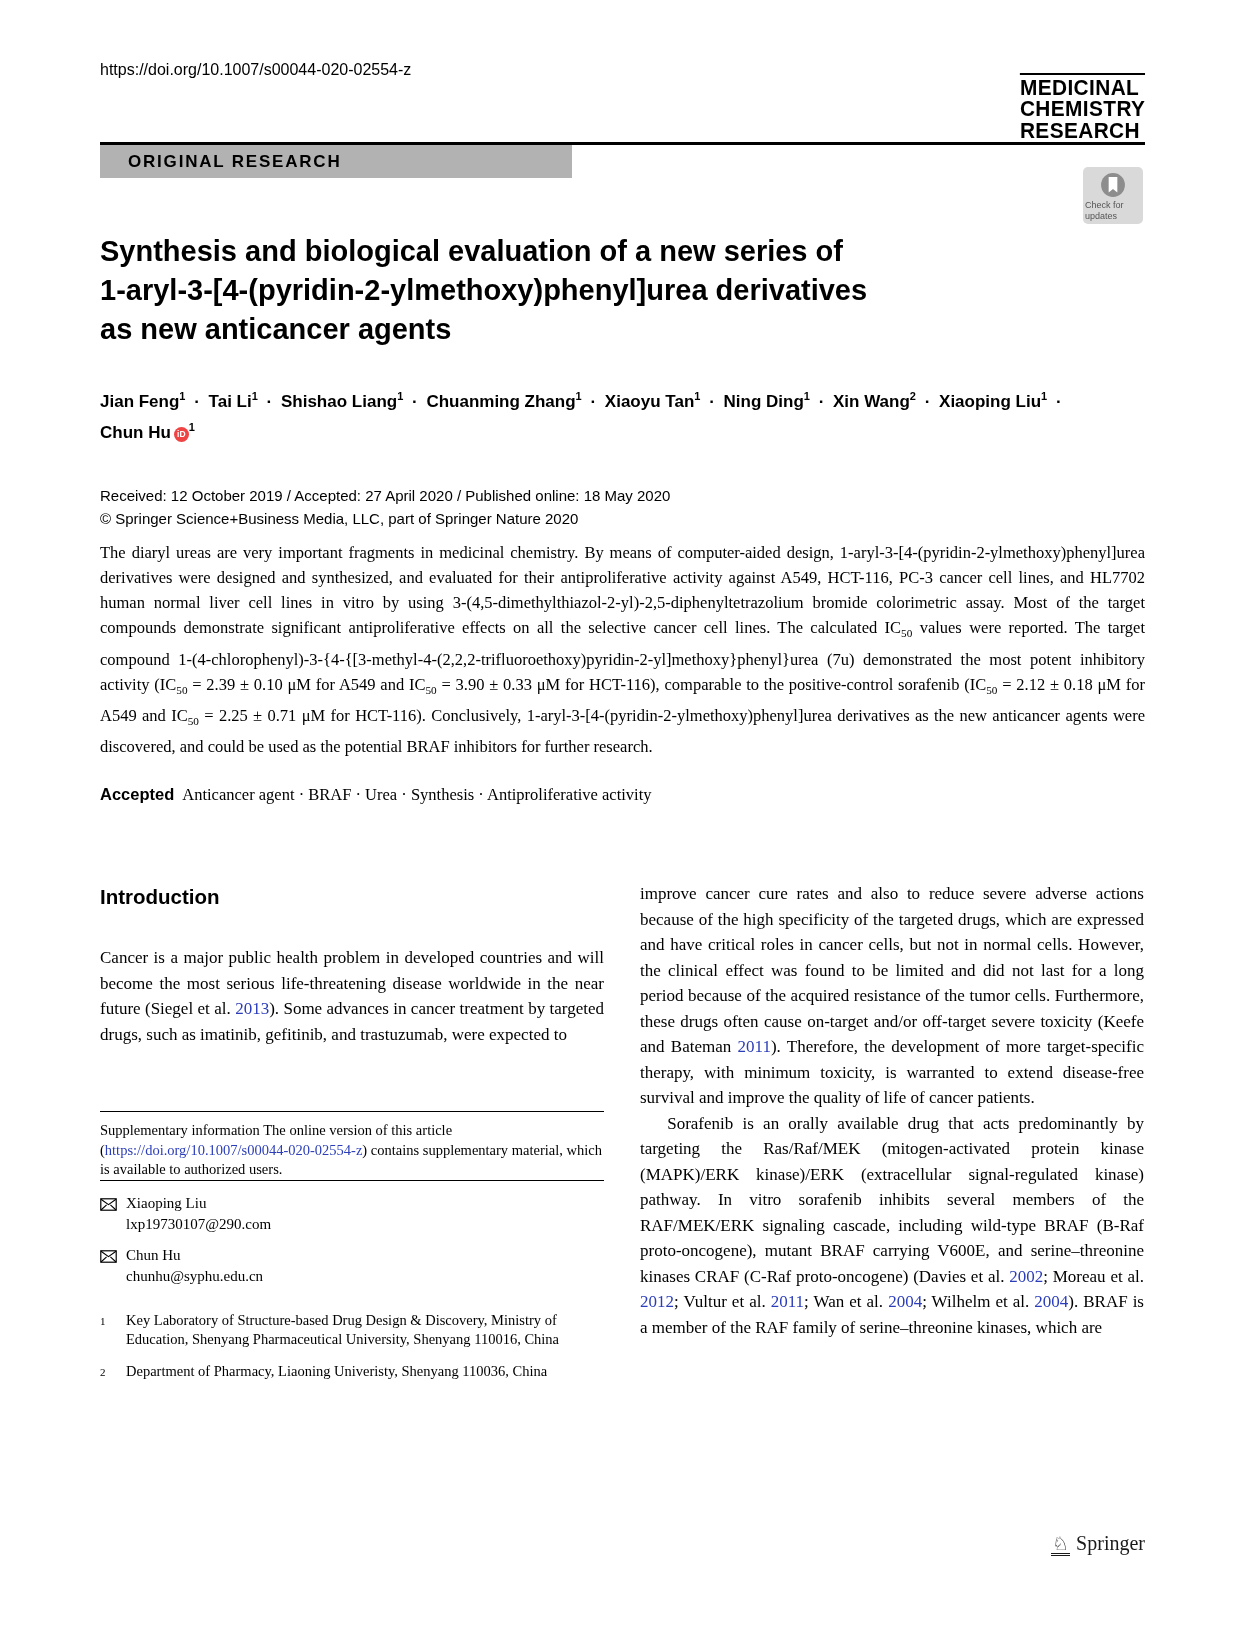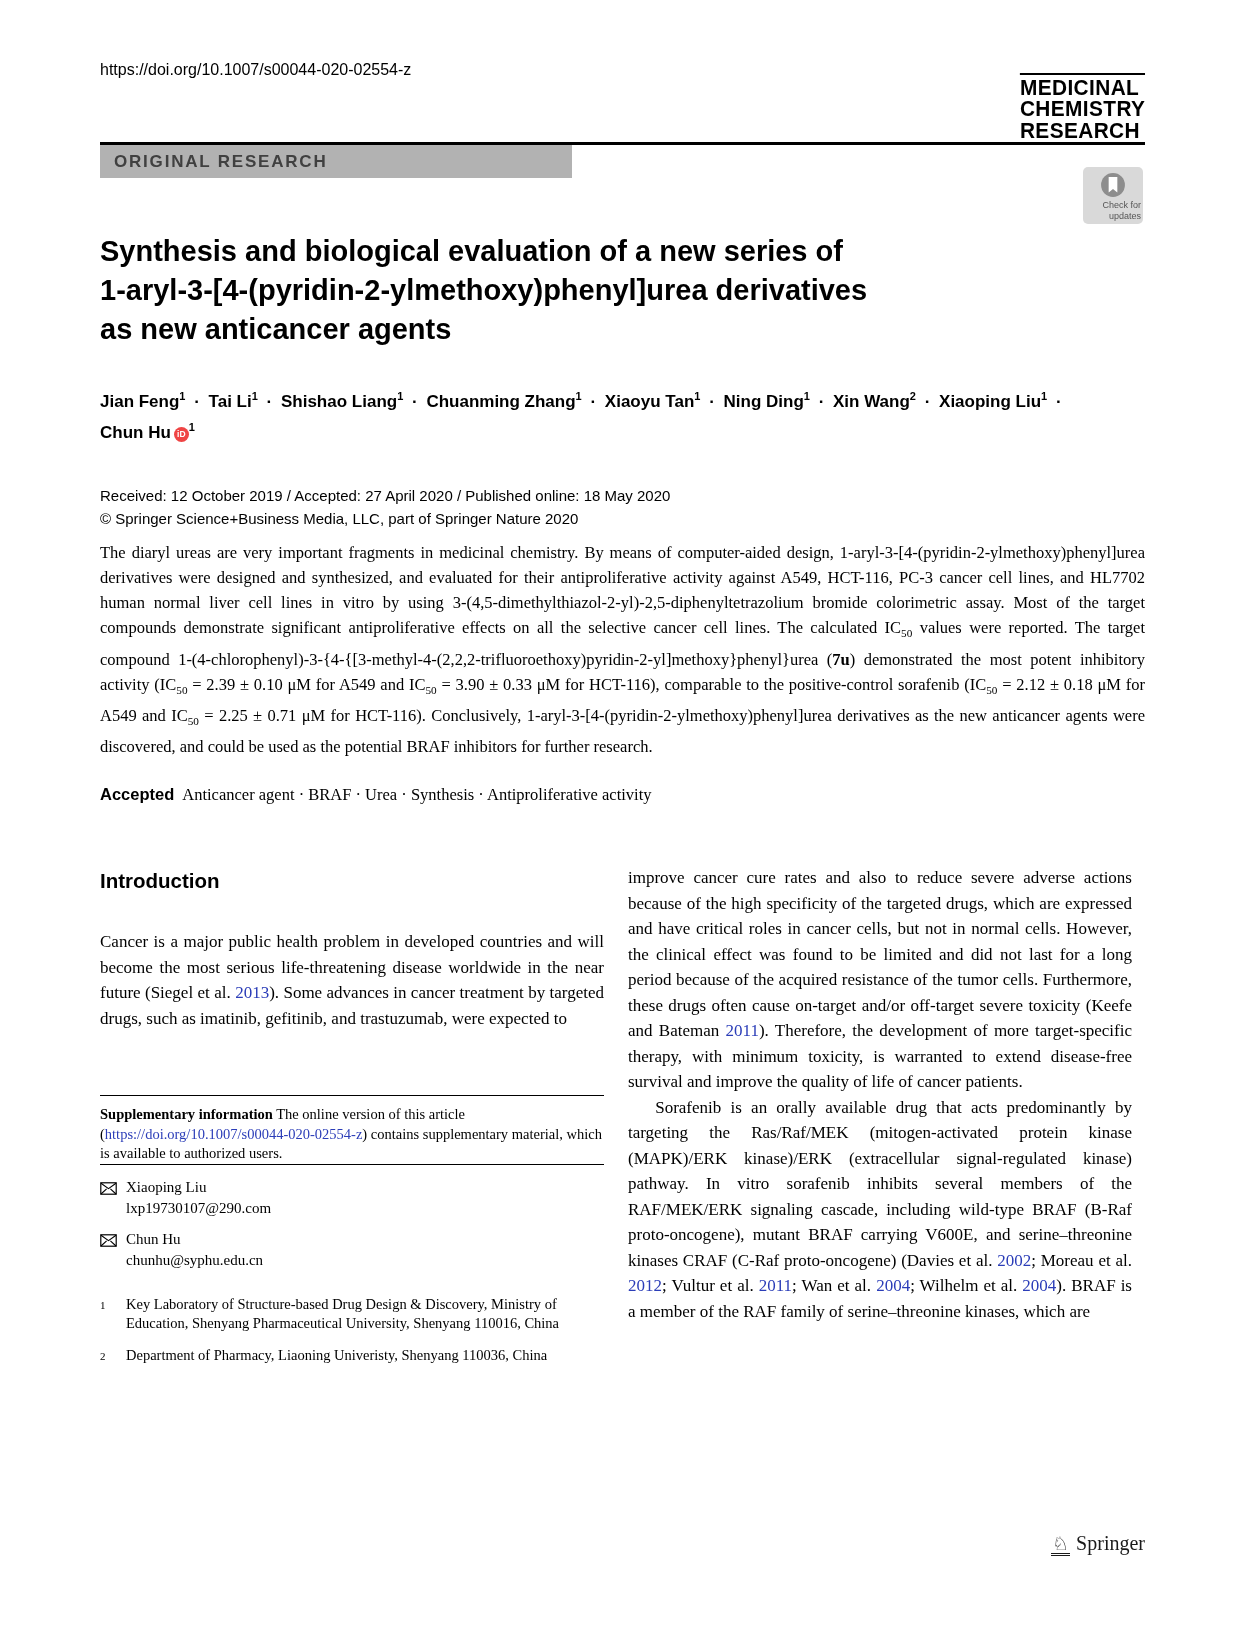--- a/index.html
+++ b/index.html
@@ -8,24 +8,24 @@
   .page{padding:58px 96px 0 100px;position:relative;}
 
   
   .header{position:relative;border-bottom:3.5px solid #000;padding-bottom:20px;min-height:64px;}
   .journal-meta{font-family:"Liberation Sans",sans-serif;font-size:16px;line-height:1.55;}
   .logo-block{position:absolute;right:0;bottom:0;border-top:2px solid #000;padding-top:3px;
               font-family:"Liberation Sans",sans-serif;font-weight:bold;font-size:21.5px;
               line-height:21.5px;letter-spacing:.4px;transform:scaleX(.97);transform-origin:right bottom;}
   .label-row{position:relative;}
   .label-bar{width:472px;height:33px;background:#b2b2b2;display:flex;align-items:center;
-             padding-left:14px;box-sizing:border-box;font-family:"Liberation Sans",sans-serif;
-             font-weight:bold;font-size:17px;letter-spacing:1.8px;color:#404040;}
+             padding-left:28px;box-sizing:border-box;font-family:"Liberation Sans",sans-serif;
+             font-weight:bold;font-size:17px;letter-spacing:1.8px;color:#000000;}
   .check-badge{position:absolute;right:2px;top:22px;width:56px;background:#d9d9d9;border-radius:5px;
-               padding:5px 2px 3px;text-align:right;font-family:"Liberation Sans",sans-serif;
+               padding:5px 2px 3px;text-align:left;font-family:"Liberation Sans",sans-serif;
                font-size:9px;line-height:10.5px;color:#555;cursor:pointer;}
   .check-badge svg{display:block;margin:0 auto 2px;}
 
   
   .title{margin-top:54px;font-family:"Liberation Sans",sans-serif;font-weight:bold;
          font-size:29px;line-height:39px;white-space:pre-line;}
   .authors{margin-top:34px;font-family:"Liberation Sans",sans-serif;font-weight:bold;
            font-size:17px;line-height:26px;max-width:1010px;}
   .authors sup{font-size:11px;}
   .author-sep{padding:0 4px;}
@@ -34,41 +34,41 @@
          font-family:"Liberation Sans",sans-serif;font-weight:bold;margin-left:3px;}
   .dates{margin-top:38px;font-family:"Liberation Sans",sans-serif;font-size:15px;line-height:23px;}
 
   
   .abstract-h{margin-top:50px;font-family:"Liberation Sans",sans-serif;font-weight:bold;font-size:19px;}
   .abstract-body{margin-top:10px;font-size:16.5px;line-height:25px;text-align:justify;}
   .keywords{margin-top:26px;font-size:16.5px;}
   .keywords .kw-label{font-family:"Liberation Sans",sans-serif;font-weight:bold;margin-right:8px;}
 
   
-  .columns{margin-top:60px;display:flex;gap:24px;}
+  .columns{margin-top:76px;display:flex;gap:36px;}
   .col{width:504px;}
   .section-h{font-family:"Liberation Sans",sans-serif;font-weight:bold;font-size:20.5px;margin:4px 0 0;}
   .body-par{font-size:17px;line-height:25.5px;text-align:justify;margin:0;}
   .left-par{margin-top:36px;}
   .par-indent{text-indent:1.6em;}
 
   
   .footnotes{margin-top:64px;font-size:14.5px;line-height:19.5px;}
   .supp{border-top:1.5px solid #000;border-bottom:1.5px solid #000;padding:9px 0 0;}
   .contacts{margin-top:12px;}
   .contact{display:flex;margin-top:10px;font-size:15px;line-height:21px;}
   .env{width:26px;flex:0 0 26px;padding-top:3px;}
   .affils{margin-top:24px;}
   .affil{display:flex;margin-top:12px;}
   .affil .sup{width:26px;flex:0 0 26px;font-size:11px;vertical-align:super;padding-top:1px;}
   .affil .sup span{vertical-align:super;font-size:11px;}
 
   
   .seg-link{color:#2b3db8;}
-  .seg-bold{font-weight:bold;}
+  .seg-bold{font-weight:normal;}
   sub{font-size:.68em;}
   .springer-footer{position:absolute;right:96px;bottom:92px;font-size:20px;
                    font-family:"Liberation Serif",serif;color:#1a1a1a;}
   .knight{display:inline-block;border-bottom:3px double #1a1a1a;padding:0 1px 0;margin-right:6px;
           font-size:19px;line-height:19px;}
 </style>
 </head>
 <body>
 
 <div class="page">

